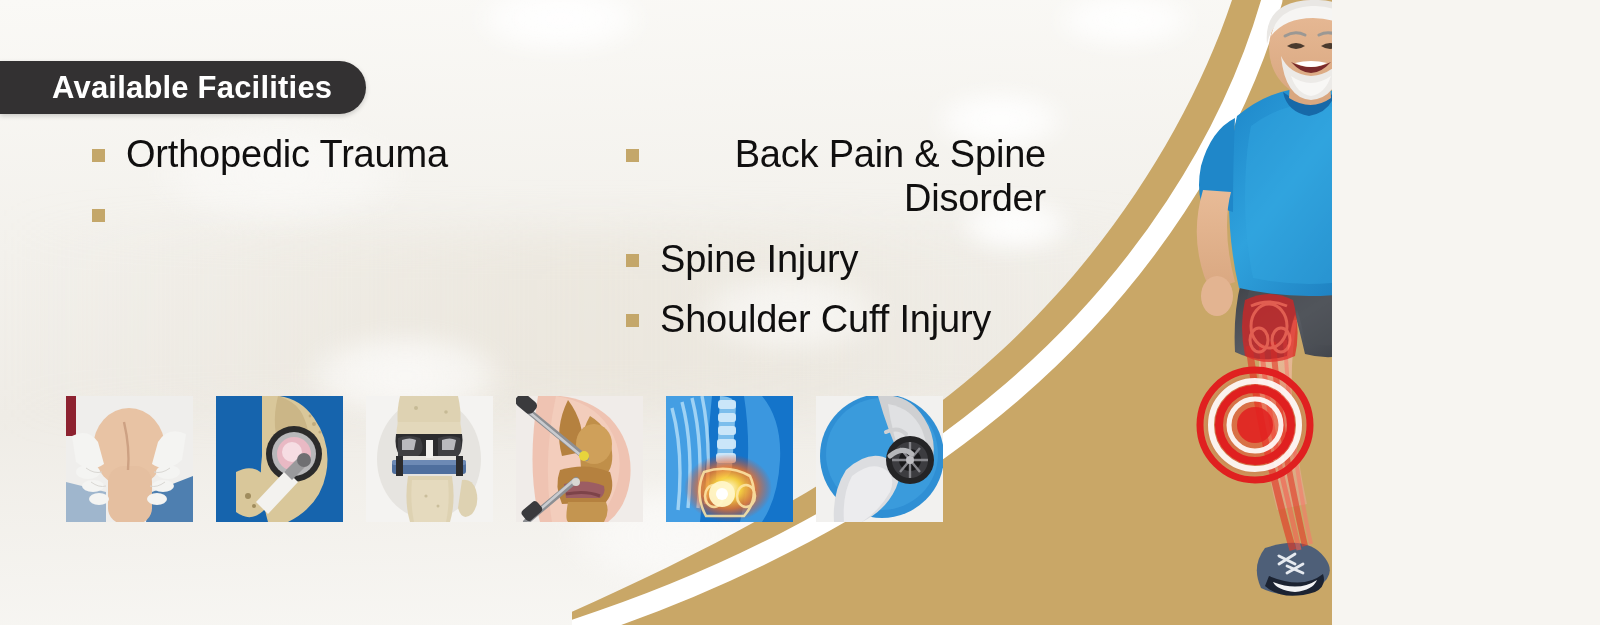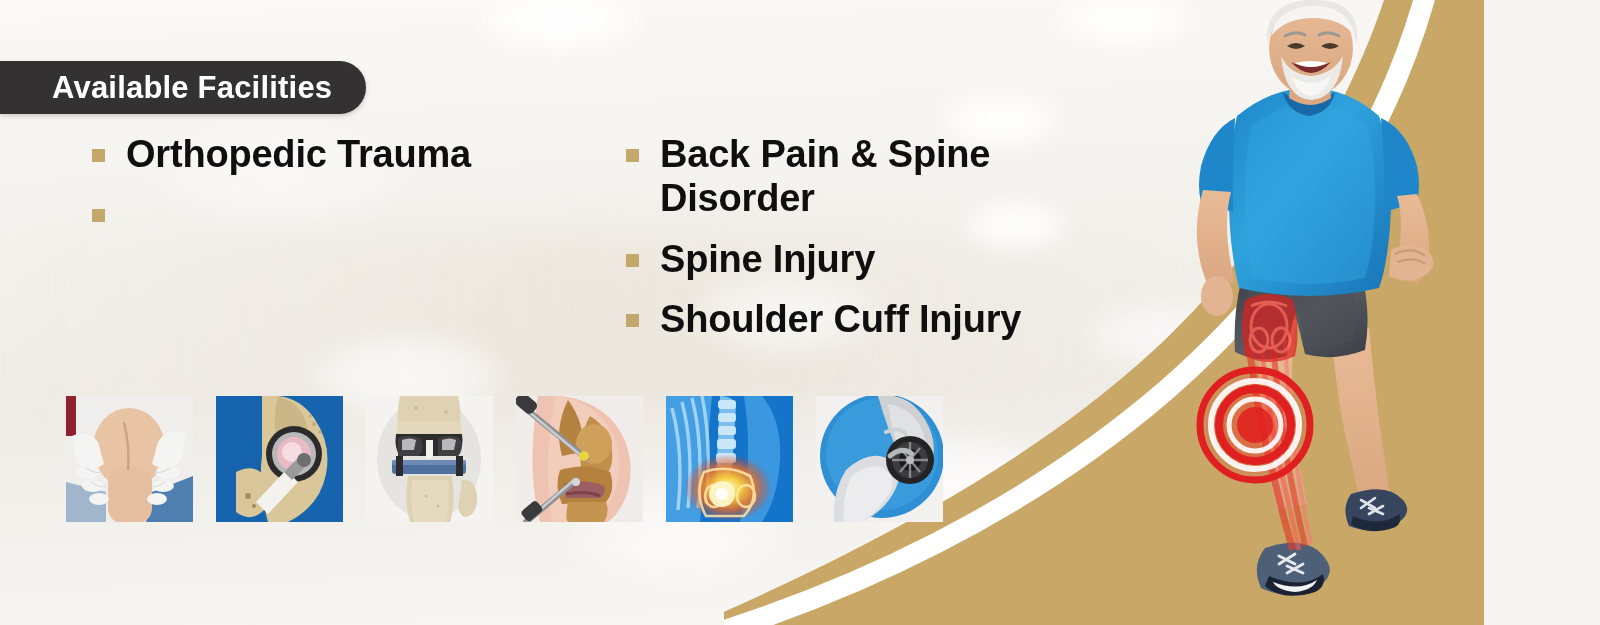--- a/index.html
+++ b/index.html
@@ -3,22 +3,23 @@
 <meta charset="utf-8">
 <style>
   html,body{margin:0;padding:0;}
   body{
     width:1600px;height:625px;overflow:hidden;
     font-family:"Liberation Sans",sans-serif;
     background:#f7f5f1;
   }
 
   #banner{
-    position:relative;width:1484px;height:625px;overflow:hidden;
+    position:relative;width:1332px;height:625px;overflow:hidden;
     background:#f6f4f0;
+    text-align:right;
   }
 
   
   .bg-base{
     position:absolute;inset:0;
     background:
       linear-gradient(178deg,#faf9f6 0%,#f3f1ec 38%,#efece6 62%,#f8f7f4 100%);
   }
   .bokeh{
     position:absolute;border-radius:50%;
@@ -63,21 +64,21 @@
   .col{position:absolute;top:0;}
   .col-left{left:92px;width:520px;}
   .col-right{left:626px;width:420px;}
 
   .fac-item{display:flex;align-items:flex-start;margin-bottom:16px;}
   .bullet{
     width:13px;height:13px;flex:0 0 13px;background:#c4a76a;
     margin-top:17px;margin-right:21px;
   }
   .fac-label{
-    font-size:38px;font-weight:bold;line-height:1.17;color:#100f0f;
+    font-size:38px;font-weight:normal;line-height:1.17;color:#100f0f;
     letter-spacing:-.2px;
   }
 
   
   .thumbs{position:absolute;left:66px;top:396px;display:flex;gap:23px;}
   .thumb{
     width:127px;height:126px;overflow:hidden;position:relative;
     background:#e9e6e1;
   }
   .thumb svg{display:block;width:127px;height:126px;}

